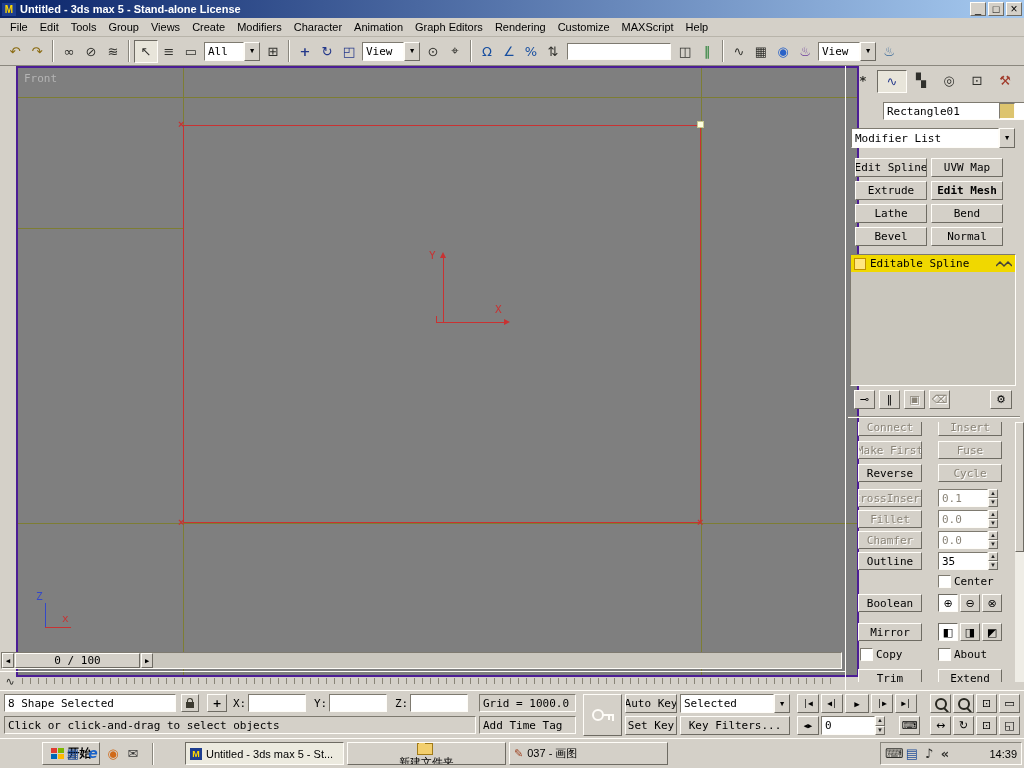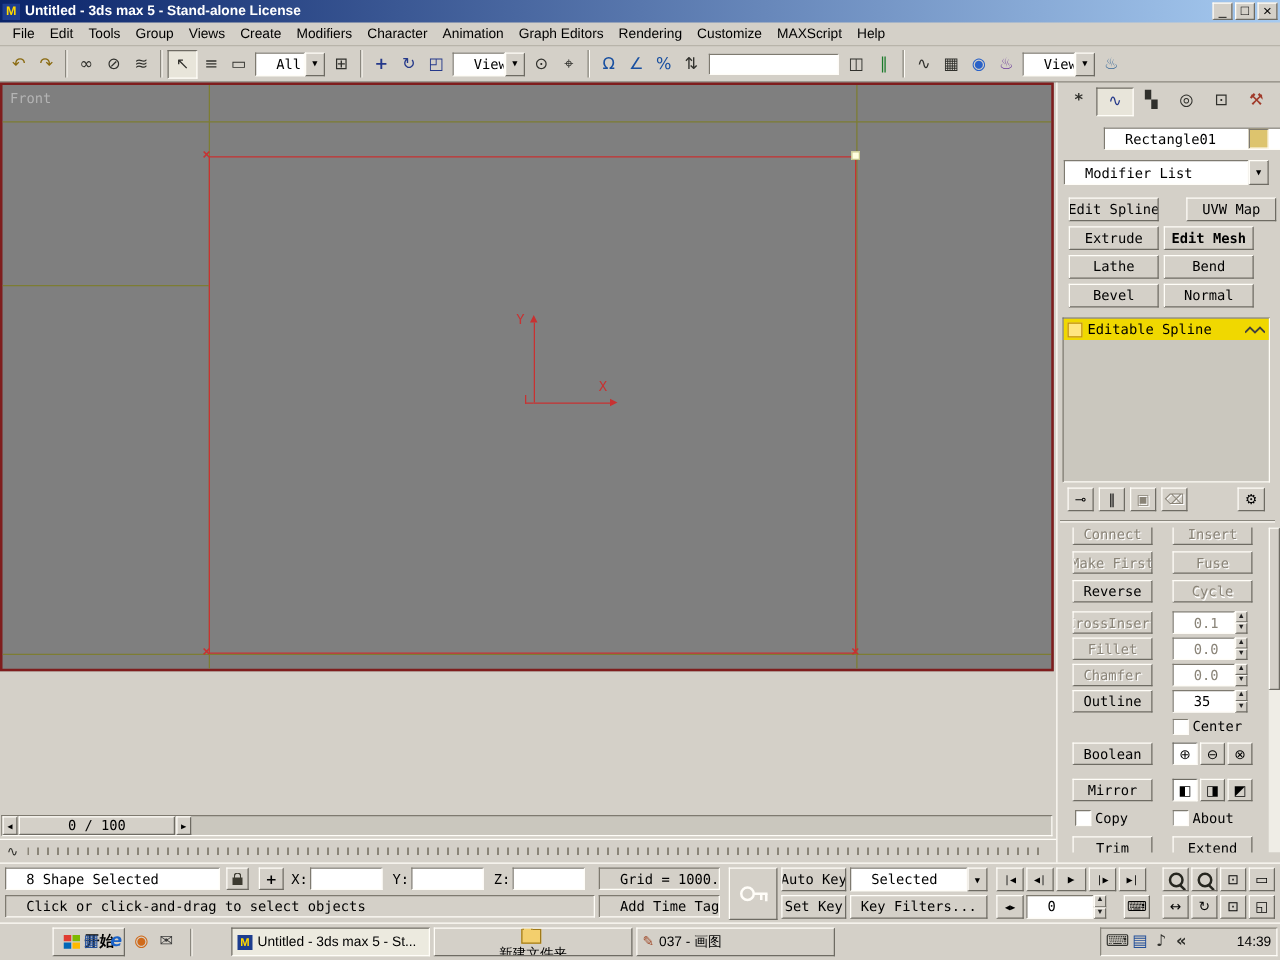--- a/index.html
+++ b/index.html
@@ -6,21 +6,21 @@
     background:#d4d0c8;font-family:"Liberation Sans",sans-serif;font-size:11px;color:#000;}
   .abs{position:absolute;}
   .mono{font-family:"DejaVu Sans Mono",monospace;}
   .btn{background:#d4d0c8;border:1px solid;border-color:#fffdf8 #6e6b63 #6e6b63 #fffdf8;
     display:flex;align-items:center;justify-content:center;font-family:"DejaVu Sans Mono",monospace;
     font-size:11px;color:#000;white-space:nowrap;overflow:hidden;box-sizing:border-box;}
   .btn.dis{color:#8a8478;text-shadow:1px 1px 0 #fff;}
   .btn.on{border-color:#6e6b63 #fffdf8 #fffdf8 #6e6b63;background:#eceadf;}
   .fld{background:#fff;border:1px solid;border-color:#7e7a70 #fffdf8 #fffdf8 #7e7a70;
     font-family:"DejaVu Sans Mono",monospace;font-size:11px;display:flex;align-items:center;
-    padding:0 16px;white-space:nowrap;overflow:hidden;box-sizing:border-box;}
+    padding:0 3px;white-space:nowrap;overflow:hidden;box-sizing:border-box;}
   .ic{width:22px;height:21px;display:flex;align-items:center;justify-content:center;
     font-family:"DejaVu Sans",sans-serif;font-size:13px;color:#30302c;flex:0 0 auto;}
   .ic.on{border:1px solid;border-color:#6e6b63 #fffdf8 #fffdf8 #6e6b63;background:#e8e5da;}
   .tsep{width:0;height:22px;border-left:1px solid #8a877e;border-right:1px solid #fffdf8;margin:0 4px;flex:0 0 auto;}
   .combo{display:flex;box-sizing:border-box;}
   .combo .ctext{flex:1;}
   .combo .cbtn{width:16px;}
   .cbx{width:11px;height:11px;background:#fff;border:1px solid;border-color:#7e7a70 #fffdf8 #fffdf8 #7e7a70;flex:0 0 auto;margin-right:3px;}
   .cblabel{font-family:"DejaVu Sans Mono",monospace;font-size:11px;white-space:nowrap;overflow:hidden;}
   .gl{position:absolute;background:#7d7d33;}
@@ -112,21 +112,21 @@
   <div class="ic" style="color:#6a3a9a;">♨</div>
   <div class="combo" style="width:58px;height:19px;margin:0 2px;">
     <div class="fld ctext">View</div>
     <div class="btn cbtn">
         <span style="font-size:7px;">▼</span>
       </div>
   </div>
   <div class="ic" style="color:#3a6a9a;">♨</div>
 </div>
 
-<div class="abs" style="left:0;top:66px;width:843px;height:471px;background:#7f7f7f;border:2px solid #7f1d1d;box-sizing:border-box;overflow:hidden;">
+<div class="abs" style="left:16px;top:66px;width:843px;height:611px;background:#7f7f7f;border:2px solid #4c1d95;box-sizing:border-box;overflow:hidden;">
   <div class="abs" style="left:6px;top:4px;color:#b4b4b4;font-family:'DejaVu Sans Mono',monospace;">Front</div>
 
   <div class="gl" style="left:165px;top:0;width:1px;height:100%;"></div>
   <div class="gl" style="left:683px;top:0;width:1px;height:100%;"></div>
   <div class="gl" style="left:0;top:29px;width:100%;height:1px;"></div>
   <div class="gl" style="left:0;top:455px;width:100%;height:1px;"></div>
   <div class="gl" style="left:0;top:160px;width:165px;height:1px;"></div>
 
   <div class="abs" style="left:165px;top:57px;width:518px;height:398px;border:1px solid #c83232;box-sizing:border-box;"></div>
   <div class="abs" style="left:160px;top:50px;color:#c83232;font-weight:bold;">×</div>
@@ -180,21 +180,21 @@
   <div class="abs" style="left:153px;top:37px;width:16px;height:16px;background:#ddc46e;border:1px solid;border-color:#7e7a70 #fffdf8 #fffdf8 #7e7a70;box-sizing:border-box;"></div>
 
   <div class="combo" style="position:absolute;left:5px;top:62px;width:164px;height:20px;">
     <div class="fld ctext">Modifier List</div>
     <div class="btn cbtn">
         <span style="font-size:7px;">▼</span>
       </div>
   </div>
 
   <div class="btn" style="position:absolute;left:9px;top:92px;width:72px;height:19px;">Edit Spline</div>
-  <div class="btn" style="position:absolute;left:103px;top:92px;width:72px;height:19px;">UVW Map</div>
+  <div class="btn" style="position:absolute;left:85px;top:92px;width:72px;height:19px;">UVW Map</div>
   <div class="btn" style="position:absolute;left:9px;top:115px;width:72px;height:19px;">Extrude</div>
   <div class="btn" style="position:absolute;left:85px;top:115px;width:72px;height:19px;font-weight:bold;">Edit Mesh</div>
   <div class="btn" style="position:absolute;left:9px;top:138px;width:72px;height:19px;">Lathe</div>
   <div class="btn" style="position:absolute;left:85px;top:138px;width:72px;height:19px;">Bend</div>
   <div class="btn" style="position:absolute;left:9px;top:161px;width:72px;height:19px;">Bevel</div>
   <div class="btn" style="position:absolute;left:85px;top:161px;width:72px;height:19px;">Normal</div>
 
   <div class="abs" style="left:4px;top:188px;width:166px;height:132px;background:#cac7be;border:1px solid;border-color:#7e7a70 #fffdf8 #fffdf8 #7e7a70;box-sizing:border-box;">
     <div style="height:17px;background:#f0d800;display:flex;align-items:center;padding:0 3px;">
       <span style="width:10px;height:10px;background:#ffe680;border:1px solid #c09000;margin-right:4px;flex:0 0 auto;"></span>

